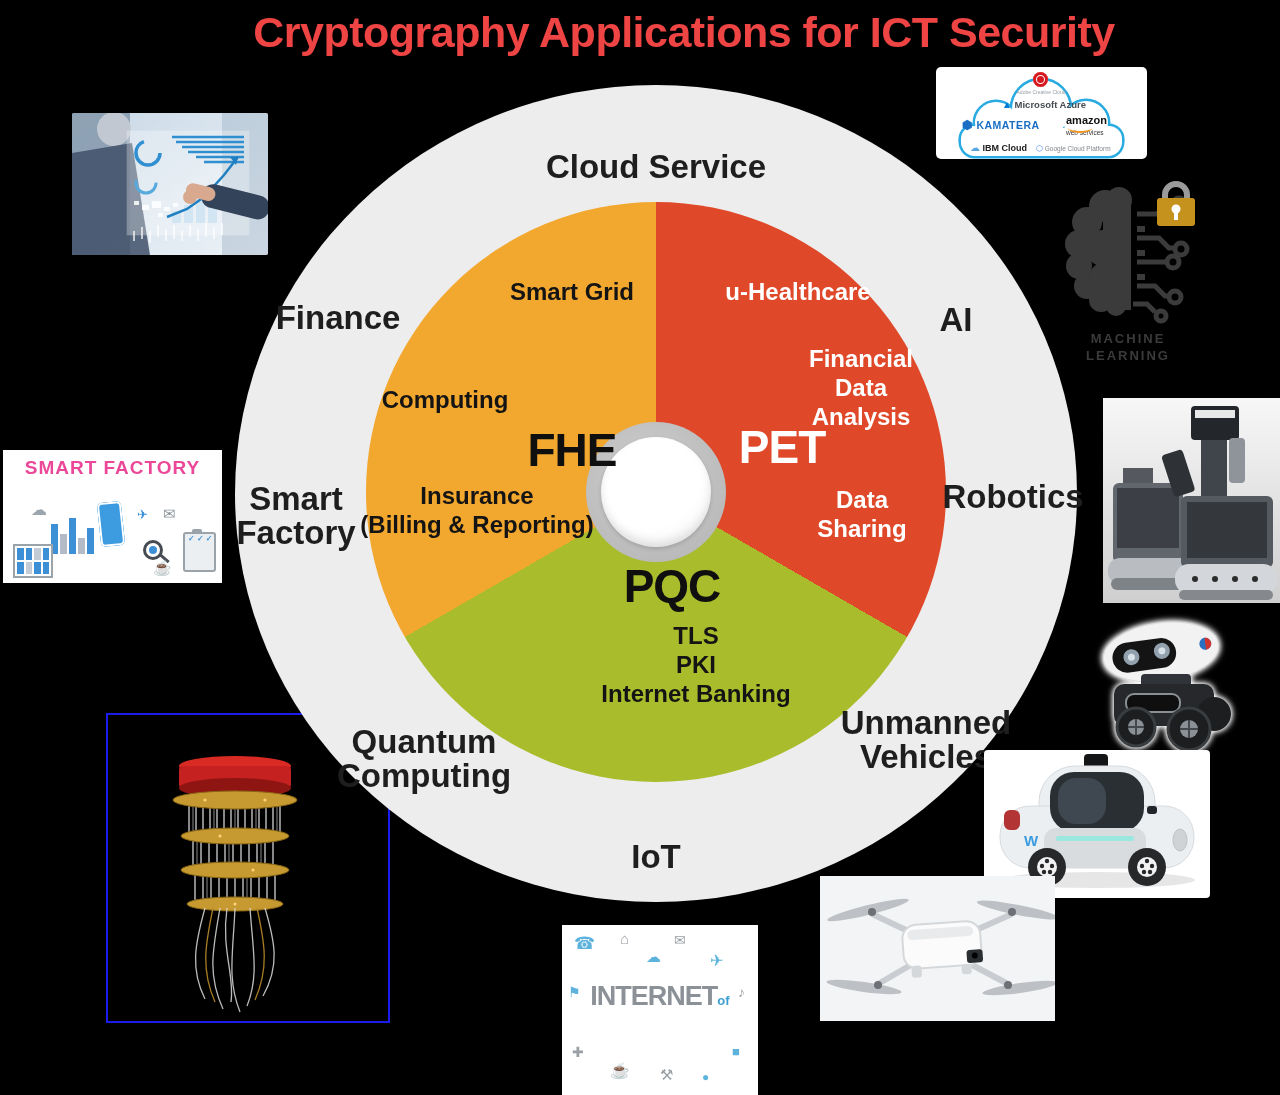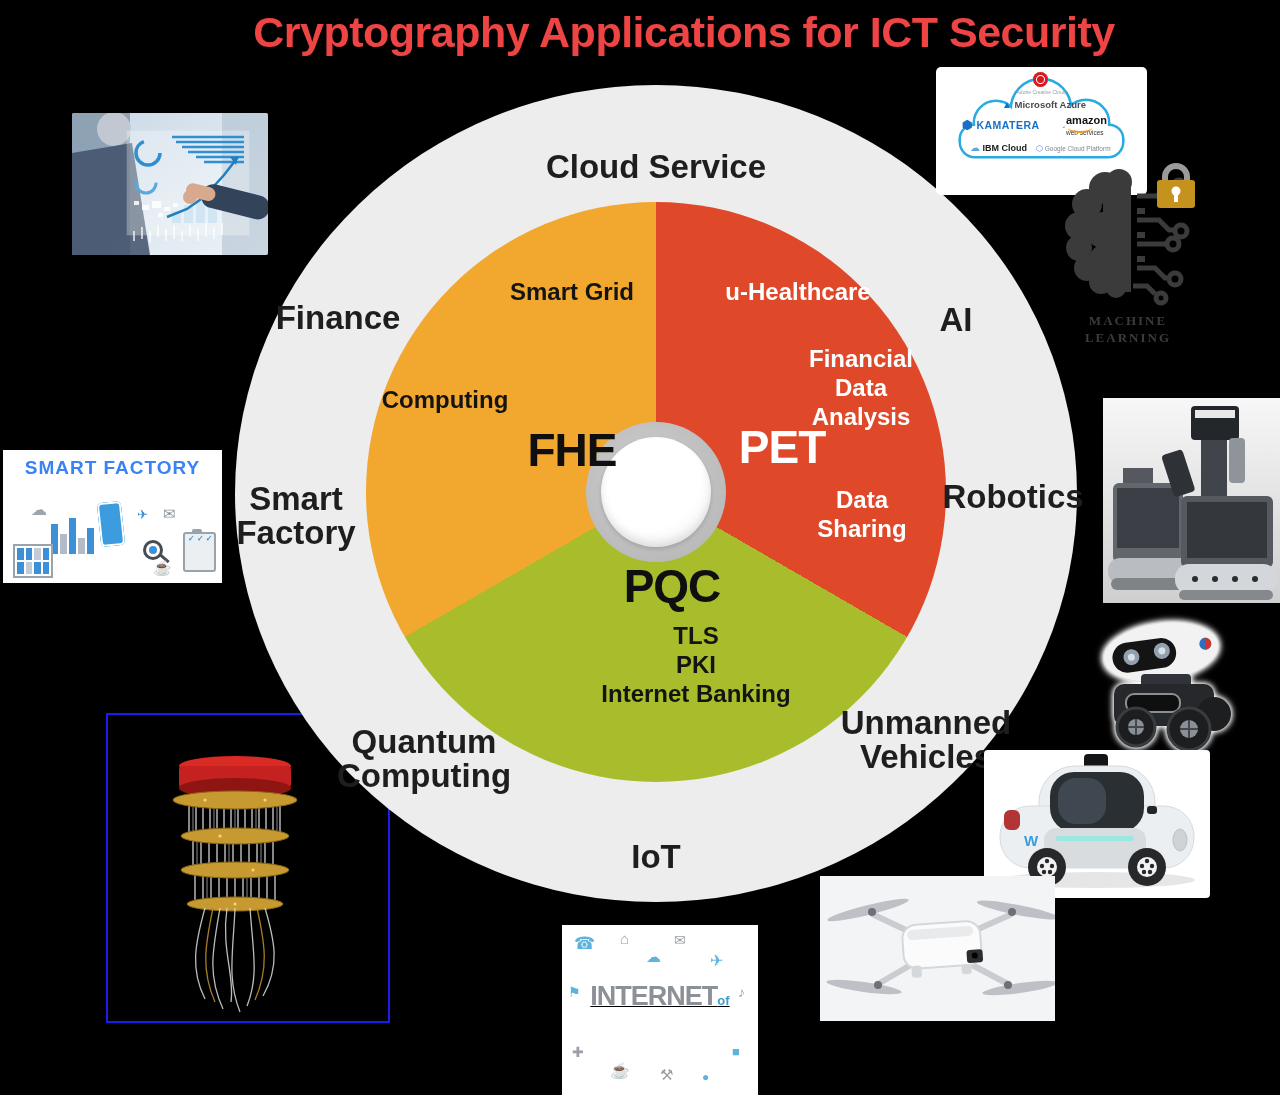--- a/index.html
+++ b/index.html
@@ -25,37 +25,37 @@
     box-shadow:inset 0 -5px 9px rgba(0,0,0,.10), 0 2px 4px rgba(0,0,0,.15);}
   .ring-label{font-size:33px;font-weight:700;color:#1e1e1e;line-height:34px;white-space:nowrap;}
   .pie-label{font-size:24px;font-weight:700;color:#141414;line-height:29px;white-space:nowrap;}
   .pie-label.white{color:#ffffff;}
   .sec-label{font-size:46px;font-weight:800;color:#0f0f0f;white-space:nowrap;letter-spacing:-1px;margin-left:16px;}
   .sec-label.white{color:#ffffff;}
   .blue-frame{left:106px;top:713px;width:280px;height:306px;border:2px solid #1b1bed;}
   .imgbox{overflow:hidden;}
   .white-card{background:#ffffff;border-radius:4px;}
   
-  .cloud-box{left:936px;top:67px;width:211px;height:128px;background:#fff;border-radius:5px;}
+  .cloud-box{left:936px;top:67px;width:211px;height:92px;background:#fff;border-radius:5px;}
   .logo{position:absolute;white-space:nowrap;}
   .adobe-dot{position:absolute;left:97px;top:5px;width:15px;height:15px;border-radius:50%;
     background:#d6191f;box-shadow:inset 0 0 0 3px #d6191f, inset 0 0 0 4px #fff;}
   .smile{position:absolute;width:24px;height:8px;border-bottom:2px solid #f7981d;border-radius:50%;}
   
   .ml-text{font-size:13px;font-weight:800;letter-spacing:2px;color:#3b3b3b;line-height:17px;text-align:center;}
   
   .iot-box{left:562px;top:925px;width:196px;height:170px;background:#fff;}
   .iot-internet{font-size:27px;font-weight:700;letter-spacing:-1px;color:#8b9197;line-height:26px;}
   .iot-of{font-size:13px;font-weight:700;color:#3f9fd0;}
   .iot-things{font-size:36px;font-weight:800;letter-spacing:-1px;color:#2ba0d8;line-height:34px;}
   .g{position:absolute;line-height:1;}
   
   .sf-box{left:3px;top:450px;width:219px;height:133px;background:#fff;}
   .sf-title{width:100%;text-align:center;top:7px;font-size:19px;font-weight:800;
-    letter-spacing:1px;color:#3b82f6;position:absolute;}
+    letter-spacing:1px;color:#ec4899;position:absolute;}
   .bar{position:absolute;width:7px;background:#3d8fd6;bottom:0;}
   .sf-phone{position:absolute;left:96px;top:52px;width:24px;height:44px;background:#3d9be0;
     border-radius:5px;transform:rotate(-6deg);box-shadow:inset 0 0 0 2px #fff, inset 0 0 0 3px #3d9be0;}
   .sf-cal{position:absolute;left:10px;top:94px;width:32px;height:26px;background:#fff;
     border:2px solid #9aa2aa;display:grid;grid-template-columns:repeat(4,1fr);gap:2px;padding:2px;}
   .sf-cal span{background:#3d8fd6;}
   .sf-cal span:nth-child(3),.sf-cal span:nth-child(6){background:#c3ccd4;}
   .mag{position:absolute;left:140px;top:90px;width:14px;height:14px;border:3px solid #474c52;border-radius:50%;}
   .mag::after{content:"";position:absolute;width:11px;height:3px;background:#474c52;
     transform:rotate(40deg);right:-10px;bottom:-3px;}
@@ -187,20 +187,22 @@
 </div>
 <div class="abs ring-label ctr" style="left:656px;top:857px;">IoT</div>
 
 <div class="abs sec-label ctr" style="left:556px;top:450px;">FHE</div>
 <div class="abs sec-label white ctr" style="left:766px;top:447px;">PET</div>
 <div class="abs sec-label ctr" style="left:656px;top:586px;">PQC</div>
 
 <div class="abs pie-label ctr" style="left:572px;top:291px;">Smart Grid</div>
 <div class="abs pie-label ctr" style="left:445px;top:399px;">Computing</div>
 <div class="abs pie-label ctr" style="left:477px;top:510px;">
+  <div>Insurance</div>
+  <div>(Billing &amp; Reporting)</div>
 </div>
 
 <div class="abs pie-label white ctr" style="left:765px;top:291px;margin-left:33px;">u-Healthcare</div>
 <div class="abs pie-label white ctr" style="left:861px;top:387px;">
   <div>Financial</div>
   <div>Data</div>
   <div>Analysis</div>
 </div>
 <div class="abs pie-label white ctr" style="left:862px;top:514px;">
   <div>Data</div>
@@ -312,21 +314,21 @@
   <div class="logo" style="left:34px;top:75px;font-size:9px;font-weight:800;color:#1b1b1b;">
     <span style="color:#5aa7e0;font-weight:400;font-size:10px;">☁</span>
     <span>IBM Cloud</span>
   </div>
   <div class="logo" style="left:100px;top:77px;font-size:6.5px;color:#81878d;">
     <span style="color:#4285f4;font-size:8px;">⬡</span>
     <span>Google Cloud Platform</span>
   </div>
 </div>
 
-<div class="abs" style="left:1053px;top:160px;width:155px;height:200px;font-family:Liberation Serif, serif;">
+<div class="abs" style="left:1053px;top:178px;width:155px;height:200px;">
   <svg width="155" height="150" viewBox="0 0 155 150">
     <g fill="#3b3b3b">
       <circle cx="52" cy="28" r="16"></circle>
         <circle cx="34" cy="44" r="15"></circle>
         <circle cx="26" cy="66" r="14"></circle>
       <circle cx="26" cy="88" r="13"></circle>
         <circle cx="34" cy="108" r="13"></circle>
         <circle cx="48" cy="122" r="12"></circle>
       <circle cx="63" cy="128" r="10"></circle>
         <circle cx="66" cy="22" r="13"></circle>
@@ -486,21 +488,21 @@
       <rect x="88" y="52" width="66" height="10" rx="5" fill="#e8eaec"></rect>
       <rect x="146" y="76" width="16" height="13" rx="3" fill="#2b2e31"></rect>
       <circle cx="154" cy="82" r="3" fill="#6d7square176"></circle>
       <rect x="90" y="88" width="10" height="12" rx="3" fill="#d5d8da"></rect>
       <rect x="140" y="90" width="10" height="10" rx="3" fill="#d5d8da"></rect>
     </g>
   </svg>
 </div>
 
 <div class="abs iot-box imgbox">
-  <div style="position:absolute;left:0;top:58px;width:100%;text-align:center;text-decoration:underline;">
+  <div style="position:absolute;left:0;top:58px;width:100%;text-align:center;">
     <span class="iot-internet">INTERNET</span><span class="iot-of">of</span>
   </div>
   <span class="g" style="left:12px;top:10px;font-size:17px;color:#5db3dc;">☎</span>
   <span class="g" style="left:148px;top:28px;font-size:16px;color:#5db3dc;">✈</span>
   <span class="g" style="left:112px;top:8px;font-size:14px;color:#9aa0a5;">✉</span>
   <span class="g" style="left:58px;top:6px;font-size:15px;color:#9aa0a5;">⌂</span>
   <span class="g" style="left:84px;top:24px;font-size:15px;color:#5db3dc;">☁</span>
   <span class="g" style="left:176px;top:60px;font-size:14px;color:#9aa0a5;">♪</span>
   <span class="g" style="left:6px;top:60px;font-size:14px;color:#5db3dc;">⚑</span>
   <span class="g" style="left:10px;top:120px;font-size:14px;color:#9aa0a5;">✚</span>

